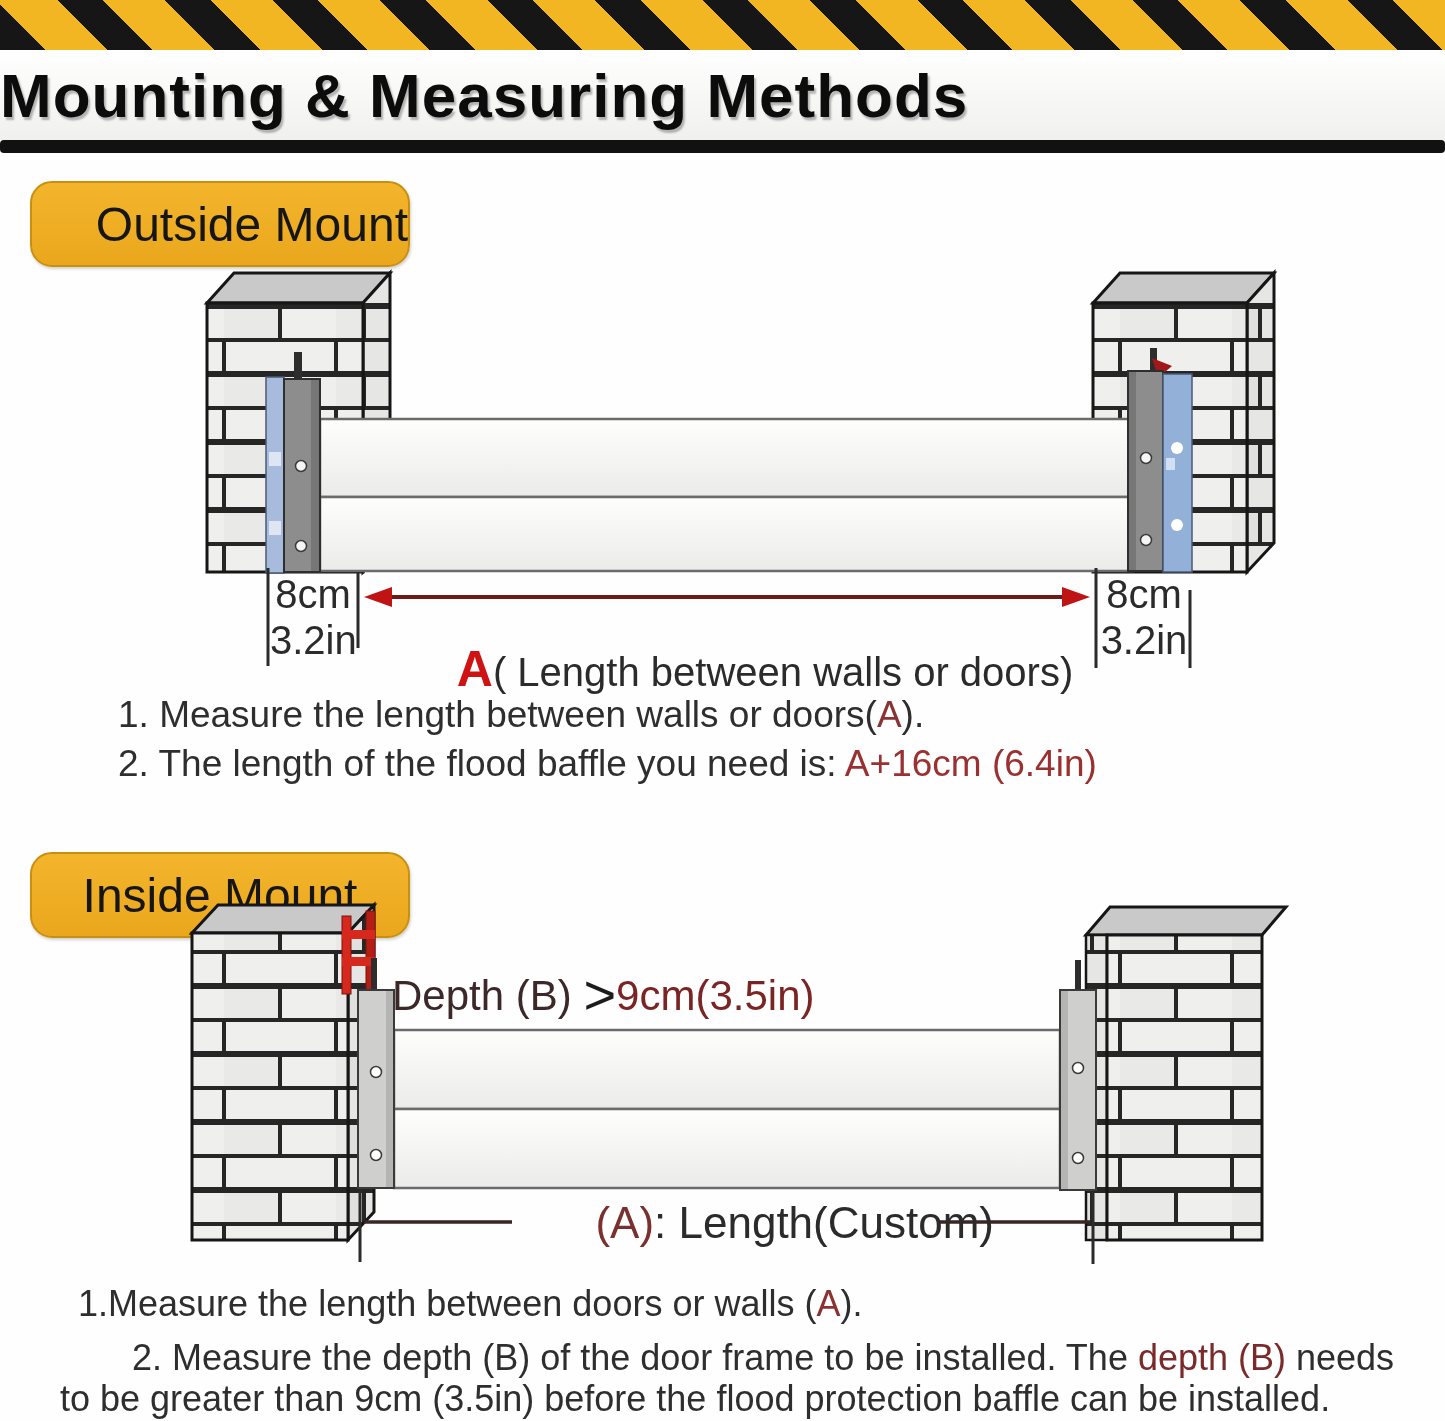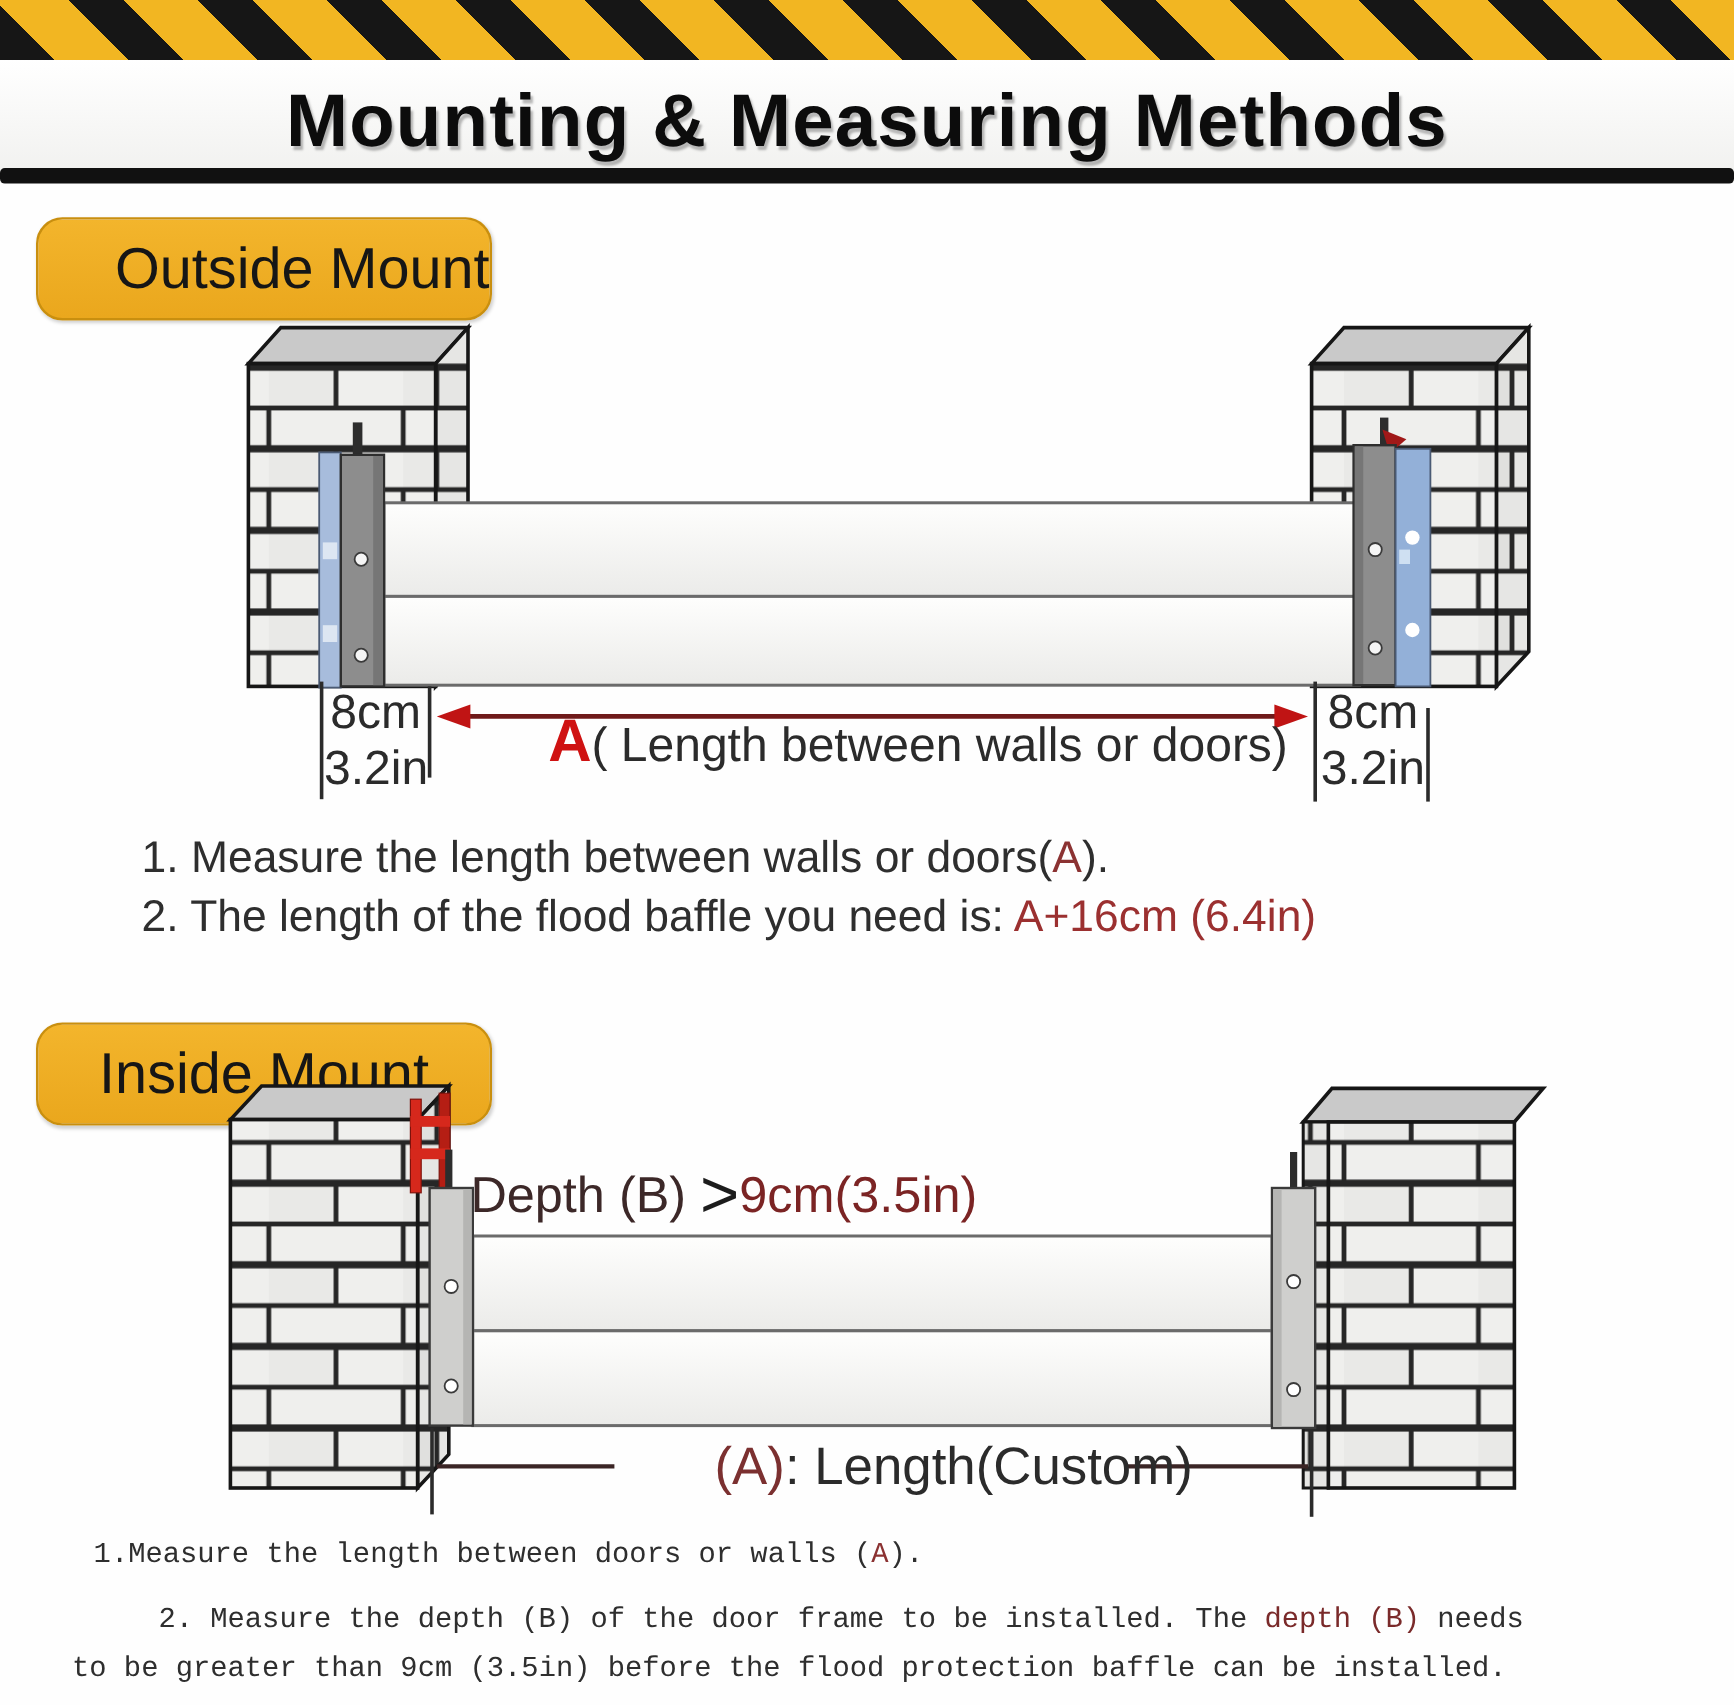--- a/index.html
+++ b/index.html
@@ -2,35 +2,35 @@
 <html><head>
 <meta charset="utf-8">
 <style>
   html,body{margin:0;padding:0;background:#ffffff;}
   .canvas{position:relative;width:1445px;height:1421px;background:#fefefe;overflow:hidden;
           font-family:"Liberation Sans","DejaVu Sans",sans-serif;color:#2b2b2b;}
   .abs{position:absolute;}
   
   .stripes{left:0;top:0;width:1445px;height:50px;
      background:repeating-linear-gradient(45deg,#161616 0 32px,#f2b622 32px 76px);}
-  .titleband{left:0;top:50px;width:1445px;height:102px;
-     background:linear-gradient(#ffffff,#f0f0ee);display:flex;align-items:center;justify-content:center;}
+  .titleband{left:0;top:50px;width:1445px;height:90px;
+     background:linear-gradient(#ffffff,#f0f0ee);display:flex;align-items:center;justify-content:flex-start;}
   .title{font-size:62px;font-weight:bold;letter-spacing:1px;color:#0c0c0c;
      text-shadow:2px 3px 2px rgba(0,0,0,.28),0 1px 0 rgba(255,255,255,.8);}
   .blackbar{left:0;top:140px;width:1445px;height:13px;background:#111;border-radius:4px;}
   
   .badge{width:376px;height:82px;background:linear-gradient(#f3b52c,#eaa71d);
      border:2px solid #c98f0f;border-radius:22px;display:flex;align-items:center;justify-content:center;
      font-size:48px;color:#161616;box-shadow:1px 2px 3px rgba(0,0,0,.18);}
   
   .dim{font-size:40px;color:#2b2b2b;line-height:46px;text-align:center;}
   .arrowlabel{font-size:40px;color:#2b2b2b;text-align:center;white-space:nowrap;}
   .arrowlabel .bigA{color:#cf1212;font-weight:bold;font-size:50px;}
   .steps{font-size:37px;color:#2e2e2e;white-space:nowrap;}
-  .steps2{font-size:24px;color:#2e2e2e;white-space:nowrap;font-family:Liberation Mono, monospace;}
+  .steps2{font-size:36px;color:#2e2e2e;white-space:nowrap;}
   .acc1{color:#8b3232;}
   .acc2{color:#9b3030;}
   .acc3{color:#7a2a2a;}
   .depth{font-size:42px;white-space:nowrap;color:#3c2828;margin-top:46px;}
   .depth .gt{font-size:56px;color:#1c1c1c;vertical-align:-4px;}
   .depth .val{color:#7b2424;}
   .lenlabel{font-size:44px;text-align:right;white-space:nowrap;color:#2b2b2b;}
   .lenlabel .la{color:#7b3030;}
   svg{display:block;}
 </style>
@@ -128,21 +128,21 @@
   </svg>
 
   <div class="abs dim" style="left:270px;top:571px;width:86px;">
     <div>8cm</div>
     <div>3.2in</div>
   </div>
   <div class="abs dim" style="left:1099px;top:571px;width:90px;">
     <div>8cm</div>
     <div>3.2in</div>
   </div>
-  <div class="abs arrowlabel" style="left:400px;top:588px;width:730px;">
+  <div class="abs arrowlabel" style="left:400px;top:640px;width:730px;">
     <span class="bigA">A</span><span>( Length between walls or doors)</span>
   </div>
 
   <div class="abs steps" style="left:118px;top:694px;">
     <span>1. Measure the length between walls or doors(</span><span class="acc1">A</span><span>).</span>
   </div>
   <div class="abs steps" style="left:118px;top:743px;">
     <span>2. The length of the flood baffle you need is: </span><span class="acc2">A+16cm (6.4in)</span><span></span>
   </div>
 

